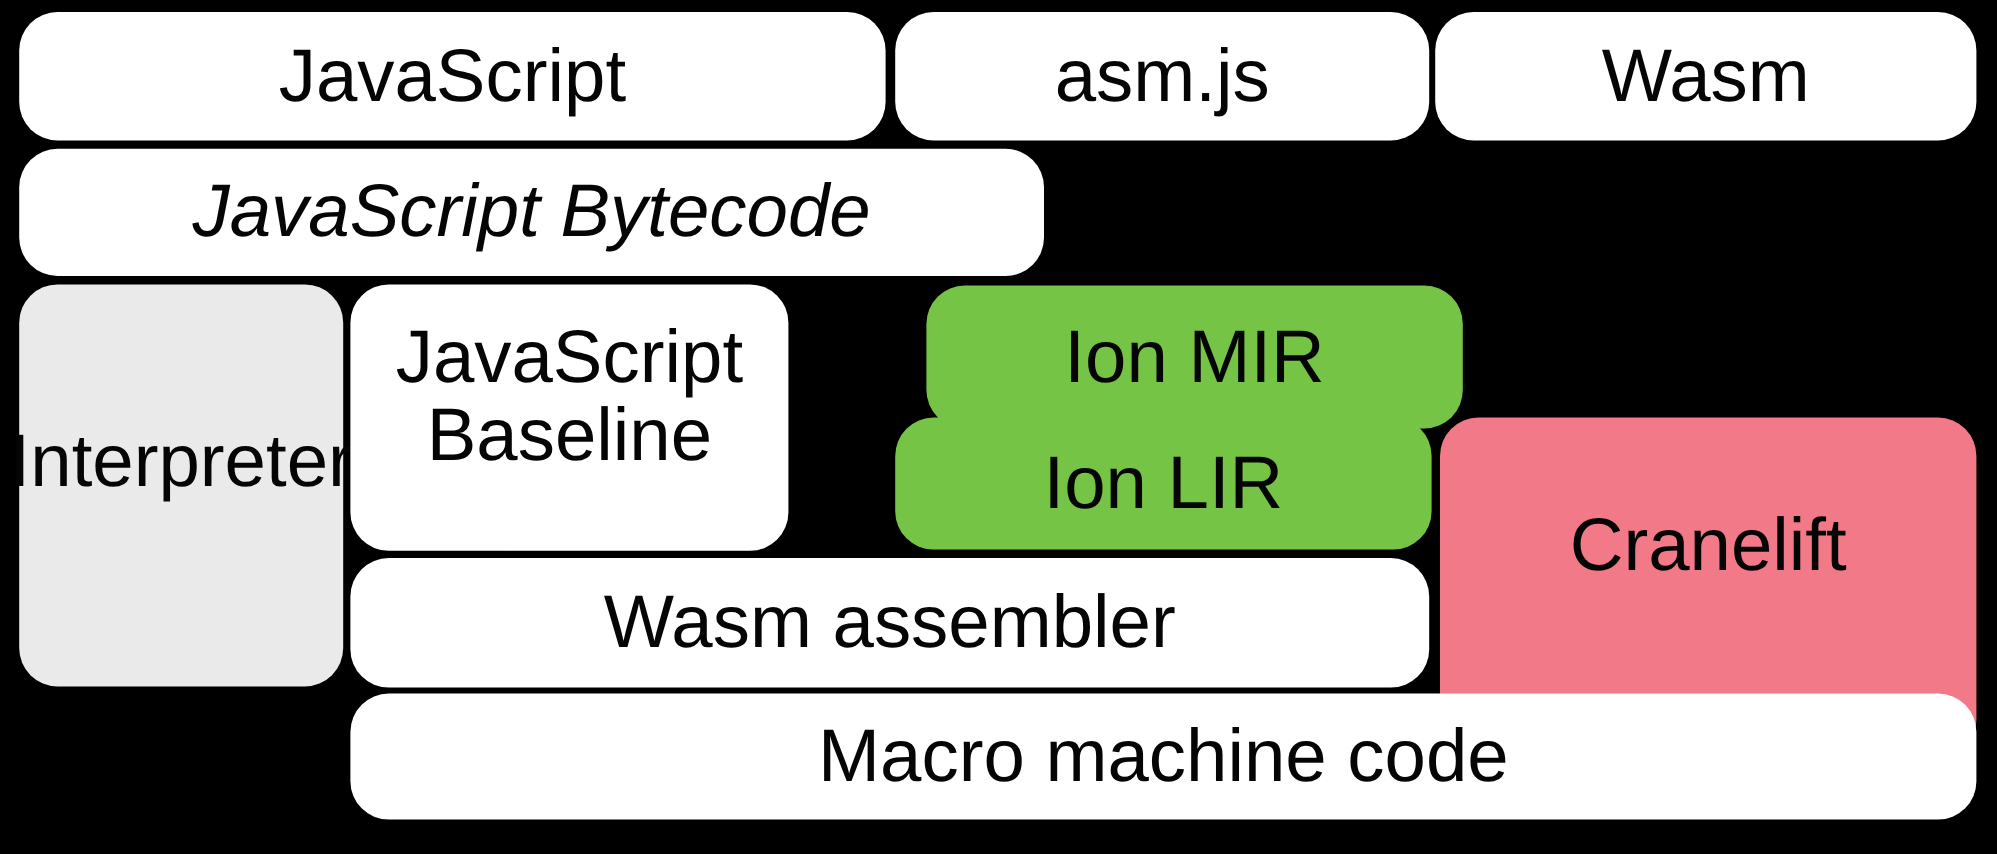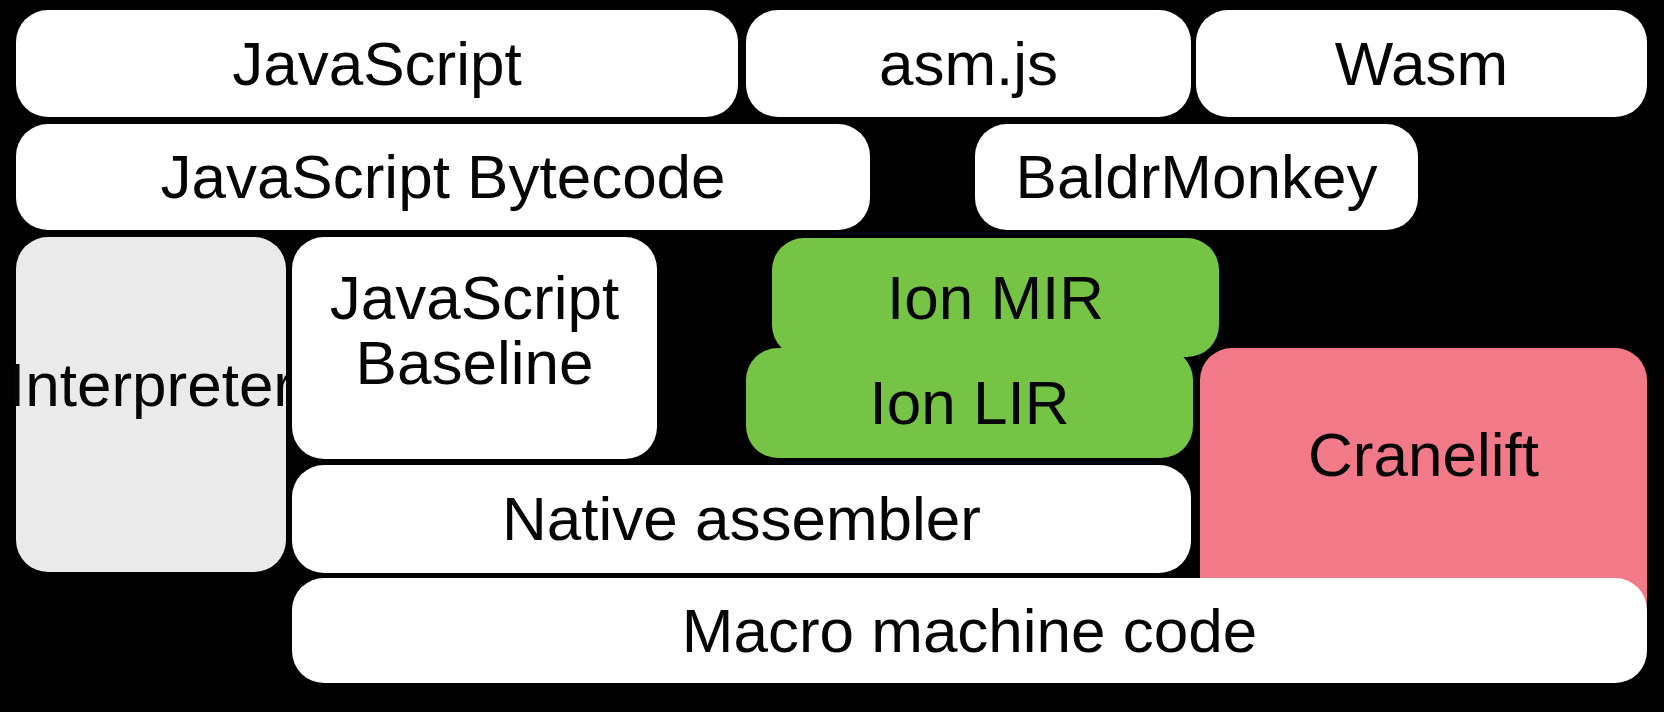--- a/index.html
+++ b/index.html
@@ -33,21 +33,21 @@
   }
   .label.wrap {
     white-space: normal;
     max-width: 300px;
   }
 
   
   .b-javascript        { left: 16px;   top: 10px;  width: 722px;  height: 107px; }
   .b-asmjs             { left: 746px;  top: 10px;  width: 445px;  height: 107px; }
   .b-wasm              { left: 1196px; top: 10px;  width: 451px;  height: 107px; }
-  .b-bytecode          { left: 16px;   top: 124px; width: 854px;  height: 106px; }
+  .b-bytecode          { left: 16px;   top: 124px; width: 854px;  height: 106px; font-style: italic; }
   .b-baldrmonkey       { left: 975px;  top: 124px; width: 443px;  height: 106px; }
   .b-interpreter       { left: 16px;   top: 237px; width: 270px;  height: 335px; padding-bottom: 40px; }
   .b-baseline          { left: 292px;  top: 237px; width: 365px;  height: 222px; padding-bottom: 36px; }
   .b-ion-mir           { left: 772px;  top: 238px; width: 447px;  height: 119px; }
   .b-ion-lir           { left: 746px;  top: 348px; width: 447px;  height: 110px; }
   .b-cranelift         { left: 1200px; top: 348px; width: 447px;  height: 284px; padding-bottom: 70px; }
   .b-macro-assembler   { left: 292px;  top: 465px; width: 899px;  height: 108px; }
   .b-native            { left: 292px;  top: 578px; width: 1355px; height: 105px; }
 </style>
 </head>
@@ -64,23 +64,20 @@
   </div>
 
   <div class="box b-asmjs" style="background: rgb(255, 255, 255);">
     <span class="label">asm.js</span>
   </div>
 
   <div class="box b-bytecode" style="background: rgb(255, 255, 255);">
     <span class="label">JavaScript Bytecode</span>
   </div>
 
-  <div class="box b-baldrmonkey" style="background: rgb(255, 255, 255);">
-    <span class="label">BaldrMonkey</span>
-  </div>
 
   <div class="box b-interpreter" style="background: rgb(234, 234, 234);">
     <span class="label">Interpreter</span>
   </div>
 
   <div class="box b-baseline" style="background: rgb(255, 255, 255);">
     <span class="label wrap">JavaScript Baseline</span>
   </div>
 
   <div class="box b-ion-mir" style="background: rgb(118, 196, 69);">
@@ -89,20 +86,20 @@
 
   <div class="box b-ion-lir" style="background: rgb(118, 196, 69);">
     <span class="label">Ion LIR</span>
   </div>
 
   <div class="box b-cranelift" style="background: rgb(242, 122, 136);">
     <span class="label">Cranelift</span>
   </div>
 
   <div class="box b-macro-assembler" style="background: rgb(255, 255, 255);">
-    <span class="label">Native assembler</span>
+    <span class="label">Wasm assembler</span>
   </div>
 
   <div class="box b-native" style="background: rgb(255, 255, 255);">
     <span class="label">Macro machine code</span>
   </div>
 
 </div>
 
 </body></html>

